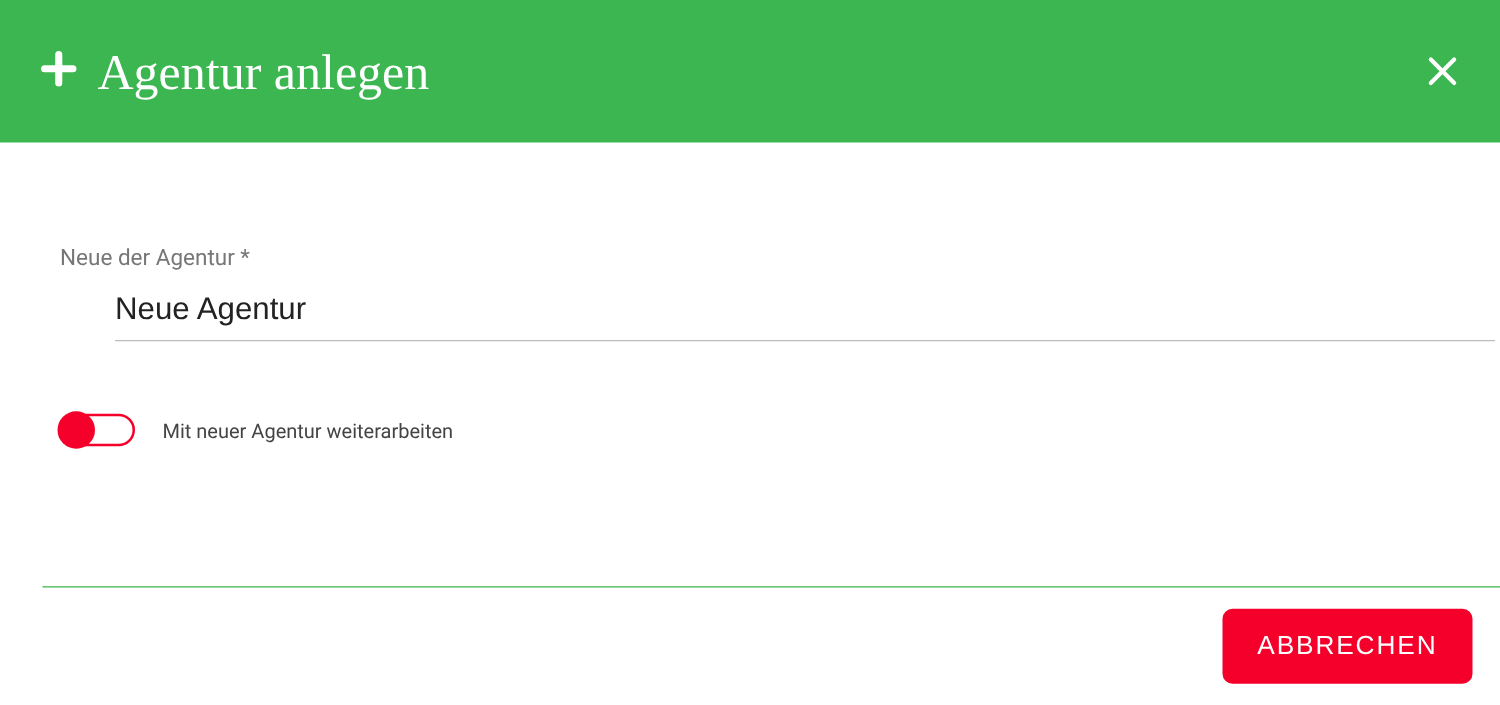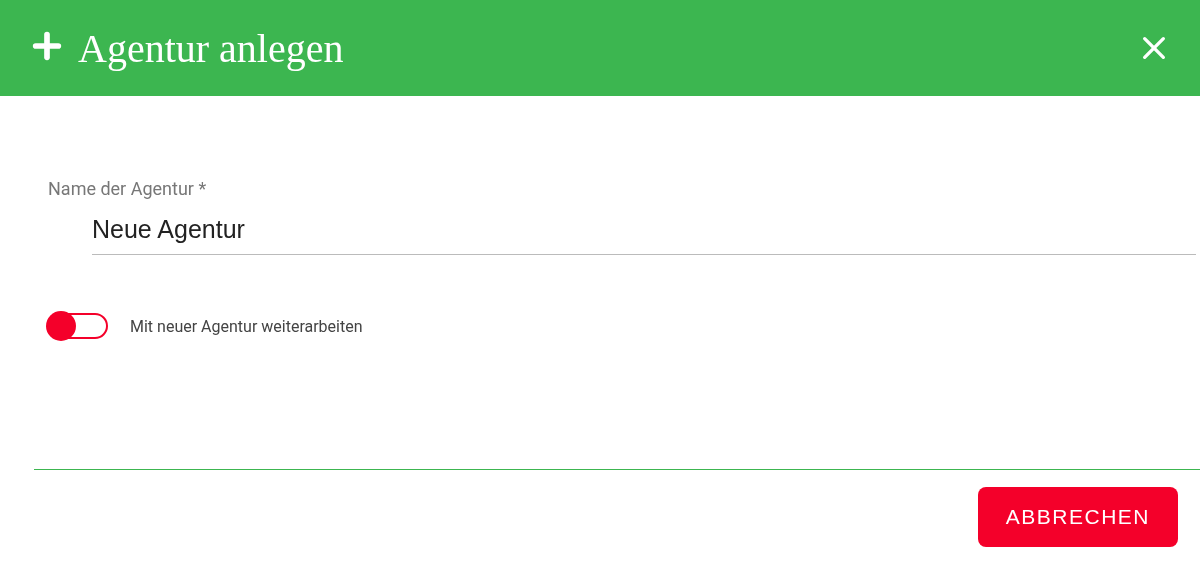--- a/index.html
+++ b/index.html
@@ -11,21 +11,21 @@
     body {
       font-family: -apple-system, BlinkMacSystemFont, "Segoe UI", Roboto, Helvetica, Arial, sans-serif;
       width: 1200px;
       height: 564px;
       background: #fff;
       overflow: hidden;
     }
     
     .header {
       background: #3cb650;
-      height: 96px;
+      height: 114px;
       display: flex;
       align-items: center;
       justify-content: space-between;
       padding: 0 30px;
     }
     
     .header-left {
       display: flex;
       align-items: center;
       gap: 14px;
@@ -166,21 +166,21 @@
   <span class="close-icon">
     <svg width="32" height="32" viewBox="0 0 24 24" fill="none" stroke="currentColor" stroke-width="2.5" stroke-linecap="round">
       <line x1="5" y1="5" x2="19" y2="19"></line>
       <line x1="19" y1="5" x2="5" y2="19"></line>
     </svg>
   </span>
 </div>
 
 <div class="body">
   <div class="field-group">
-    <label class="field-label">Name der Agentur *</label>
+    <label class="field-label">Neue der Agentur *</label>
     <input class="field-input" type="text" value="Neue Agentur" style="">
   </div>
 
   <div class="toggle-row">
     <div class="toggle-switch">
       <div class="toggle-track"></div>
       <div class="toggle-knob"></div>
     </div>
     <span class="toggle-label">Mit neuer Agentur weiterarbeiten</span>
   </div>

